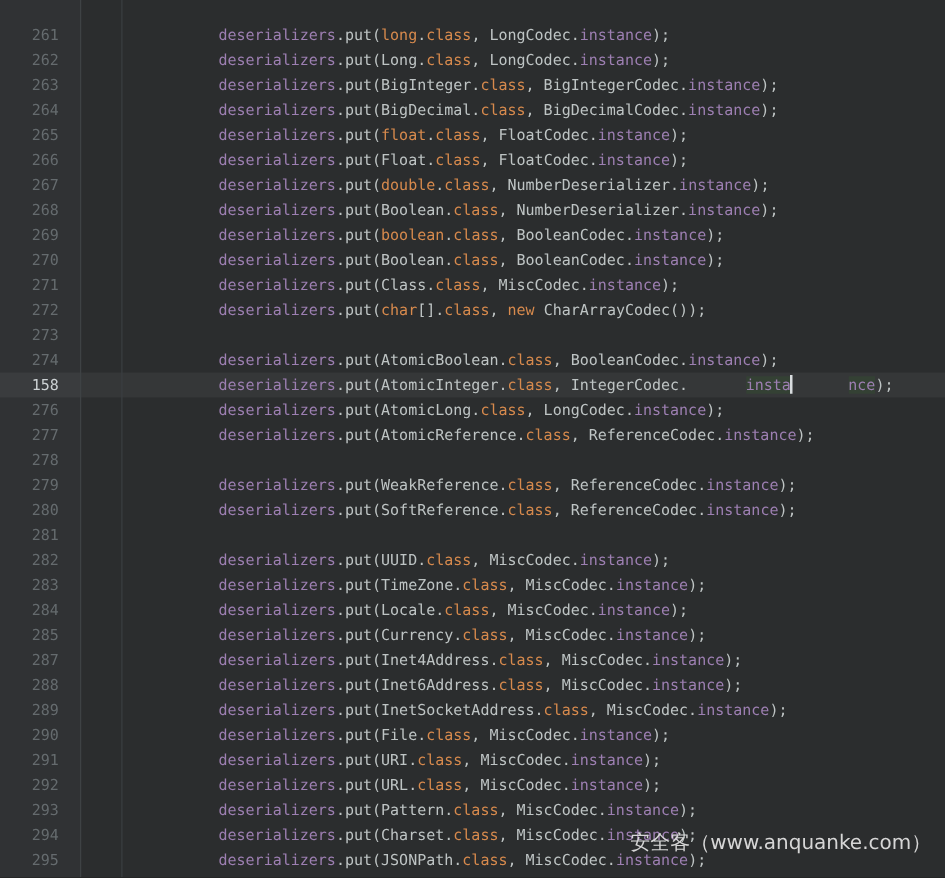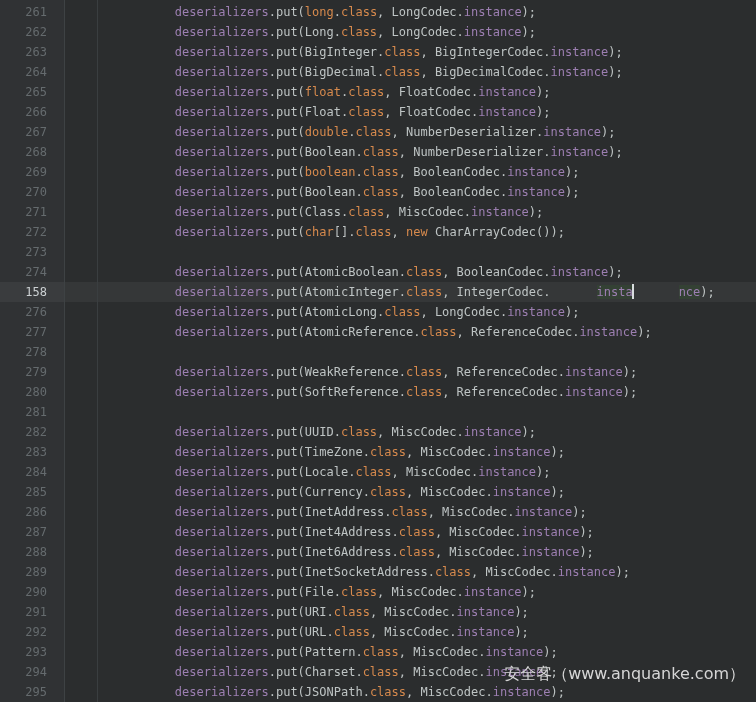--- a/index.html
+++ b/index.html
@@ -11,21 +11,21 @@
   html,body{margin:0;padding:0;background:#222;}
   #editor{
     position:relative; width:756px; height:702px; overflow:hidden;
     background:var(--bg);
     font-family:"DejaVu Sans Mono","Liberation Mono",monospace;
     font-size:12px; line-height:20px;
   }
   #gutter-bg{position:absolute;left:0;top:0;width:64px;height:100%;background:var(--gutter-bg);z-index:0;}
   #gutter-border{position:absolute;left:64px;top:0;width:1px;height:100%;background:var(--gutter-border);z-index:5;}
   #indent-guide{position:absolute;left:97px;top:0;width:1px;height:100%;background:var(--indent-guide);z-index:5;}
-  #lines{position:absolute;left:0;top:2px;width:100%;z-index:1;}
+  #lines{position:absolute;left:0;top:18px;width:100%;z-index:1;}
   .row{display:flex;height:20px;width:100%;}
   .row.current{background:var(--cur-line);}
   .num{flex:0 0 64px;box-sizing:border-box;text-align:right;padding-right:17px;color:var(--line-num);user-select:none;}
   .row.current .num{color:var(--line-num-cur);}
   .code{white-space:pre;padding-left:5px;color:var(--text);}
   .tk-plain{color:var(--text);}
   .tk-field{color:var(--field);margin-left:48px;}
   .tk-keyword{color:var(--keyword);}
   .tk-static{color:var(--field);}
   .tk-static-hl{color:var(--field);background:var(--hl);margin-left:46px;}
@@ -137,24 +137,20 @@
       </div>
       <div class="row">
         <span class="num">284</span>
         <span class="code"><span class="tk-plain">        </span><span class="tk-field">deserializers</span><span class="tk-plain">.put(Locale.</span><span class="tk-keyword">class</span><span class="tk-plain">, MiscCodec.</span><span class="tk-static">instance</span><span class="tk-plain">);</span></span>
       </div>
       <div class="row">
         <span class="num">285</span>
         <span class="code"><span class="tk-plain">        </span><span class="tk-field">deserializers</span><span class="tk-plain">.put(Currency.</span><span class="tk-keyword">class</span><span class="tk-plain">, MiscCodec.</span><span class="tk-static">instance</span><span class="tk-plain">);</span></span>
       </div>
       <div class="row">
-        <span class="num">286</span>
-        <span class="code"><span class="tk-plain">        </span><span class="tk-field">deserializers</span><span class="tk-plain">.put(InetAddress.</span><span class="tk-keyword">class</span><span class="tk-plain">, MiscCodec.</span><span class="tk-static">instance</span><span class="tk-plain">);</span></span>
-      </div>
-      <div class="row">
         <span class="num">287</span>
         <span class="code"><span class="tk-plain">        </span><span class="tk-field">deserializers</span><span class="tk-plain">.put(Inet4Address.</span><span class="tk-keyword">class</span><span class="tk-plain">, MiscCodec.</span><span class="tk-static">instance</span><span class="tk-plain">);</span></span>
       </div>
       <div class="row">
         <span class="num">288</span>
         <span class="code"><span class="tk-plain">        </span><span class="tk-field">deserializers</span><span class="tk-plain">.put(Inet6Address.</span><span class="tk-keyword">class</span><span class="tk-plain">, MiscCodec.</span><span class="tk-static">instance</span><span class="tk-plain">);</span></span>
       </div>
       <div class="row">
         <span class="num">289</span>
         <span class="code"><span class="tk-plain">        </span><span class="tk-field">deserializers</span><span class="tk-plain">.put(InetSocketAddress.</span><span class="tk-keyword">class</span><span class="tk-plain">, MiscCodec.</span><span class="tk-static">instance</span><span class="tk-plain">);</span></span>

